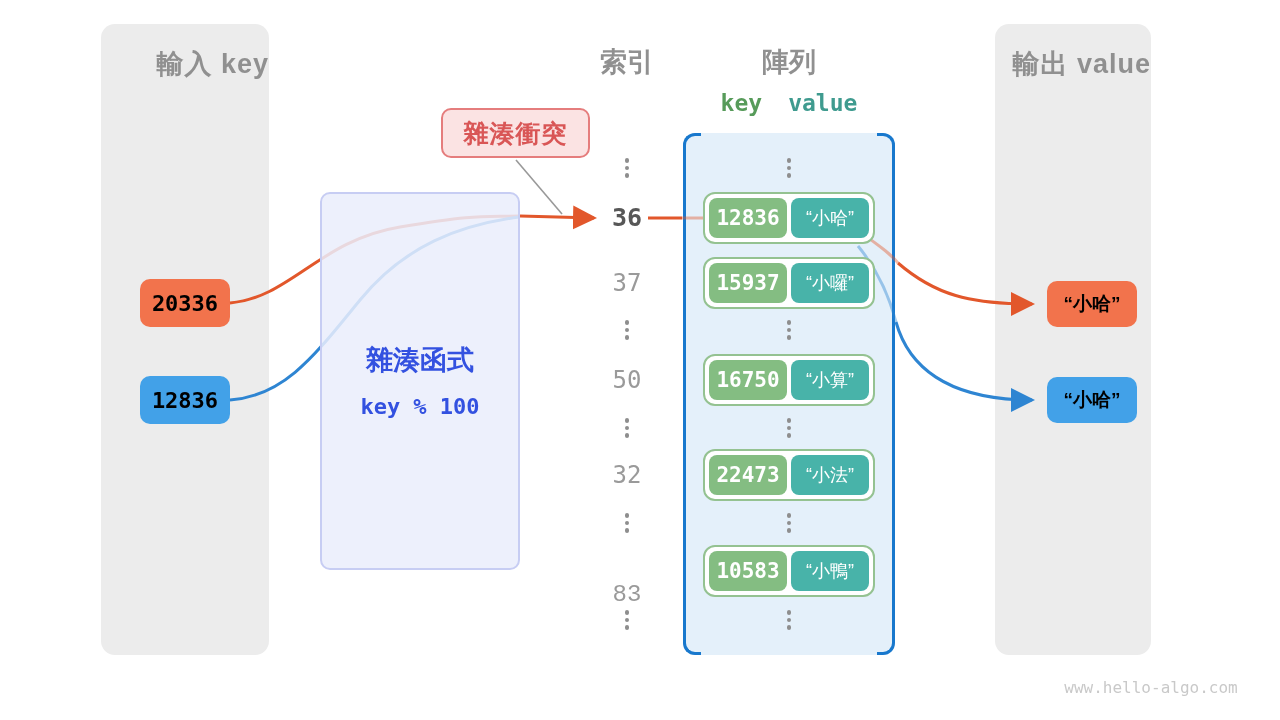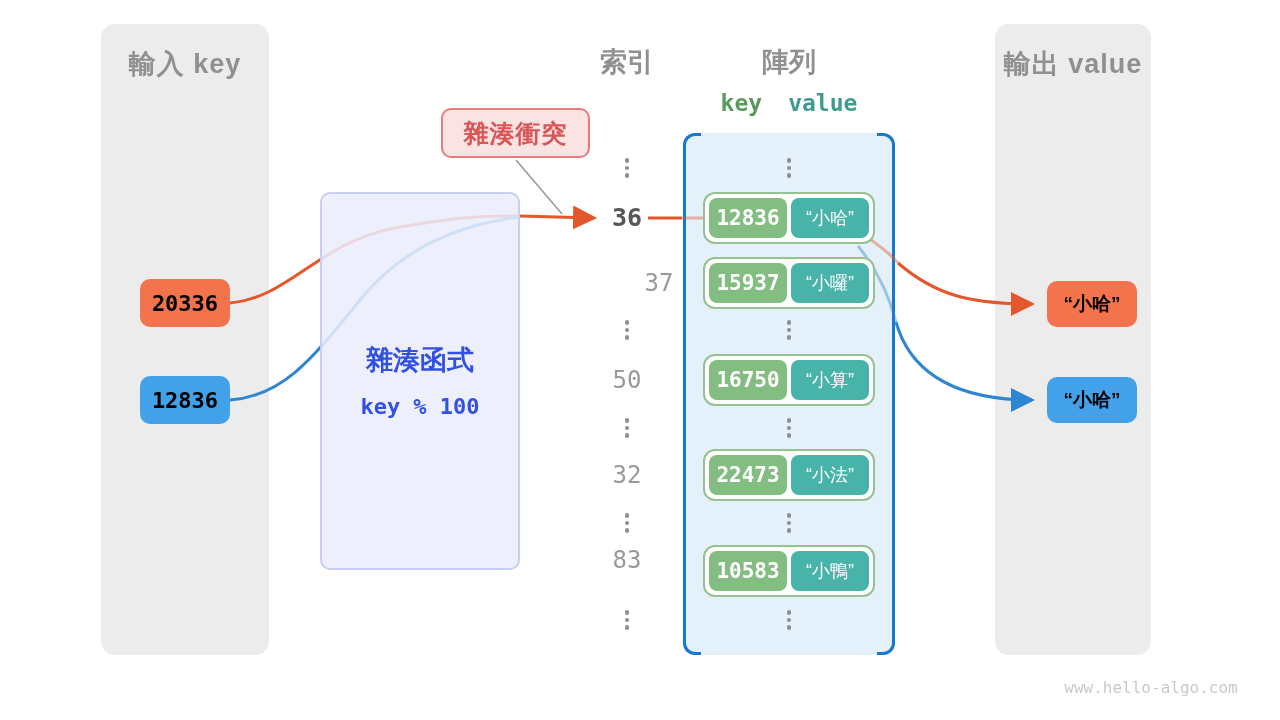--- a/index.html
+++ b/index.html
@@ -11,21 +11,21 @@
     --panel-gray:#ececec; --header-gray:#909090; --index-gray:#9a9a9a; --index-dark:#575757;
     --key-green:#579b5a; --value-teal:#3f9b8f; --watermark:#c9c9c9; --connector-gray:#999999;
   }
   html,body{margin:0;padding:0;background:#fff;}
   .stage{position:relative;width:1280px;height:720px;background:#fff;overflow:hidden;
          font-family:"Liberation Sans",sans-serif;}
   .abs{position:absolute;}
 
   
   .side-panel{background:var(--panel-gray);border-radius:14px;}
-  .panel-title{text-align:center;padding-top:22px;font-size:27px;font-weight:bold;
+  .panel-title{text-align:right;padding-top:22px;font-size:27px;font-weight:bold;
                color:var(--header-gray);letter-spacing:1px;}
 
   
   .pill{display:flex;align-items:center;justify-content:center;border-radius:10px;color:#000000;
         font-family:"DejaVu Sans Mono",monospace;font-weight:bold;font-size:22px;}
   .pill.orange{background:var(--orange);}
   .pill.blue{background:var(--blue);}
   .pill.cjk{font-family:"Liberation Sans",sans-serif;font-size:19px;}
 
   
@@ -110,21 +110,21 @@
   </div>
 
   <div class="abs z1" style="left:595px;top:156px;width:64px;display:flex;justify-content:center;">
       <span class="dots">
         <i></i>
         <i></i>
         <i></i>
       </span>
     </div>
   <div class="abs idx hot z1" style="left:595px;top:200px;">36</div>
-  <div class="abs idx z1" style="left:627px;top:265px;">37</div>
+  <div class="abs idx z1" style="left:595px;top:265px;">37</div>
   <div class="abs z1" style="left:595px;top:318px;width:64px;display:flex;justify-content:center;">
       <span class="dots">
         <i></i>
         <i></i>
         <i></i>
       </span>
     </div>
   <div class="abs idx z1" style="left:595px;top:362px;">50</div>
   <div class="abs z1" style="left:595px;top:416px;width:64px;display:flex;justify-content:center;">
       <span class="dots">
@@ -134,21 +134,21 @@
       </span>
     </div>
   <div class="abs idx z1" style="left:595px;top:457px;">32</div>
   <div class="abs z1" style="left:595px;top:511px;width:64px;display:flex;justify-content:center;">
       <span class="dots">
         <i></i>
         <i></i>
         <i></i>
       </span>
     </div>
-  <div class="abs idx z1" style="left:595px;top:542px;">83</div>
+  <div class="abs idx z1" style="left:595px;top:577px;font-family:Liberation Mono, monospace;">83</div>
   <div class="abs z1" style="left:595px;top:608px;width:64px;display:flex;justify-content:center;">
       <span class="dots">
         <i></i>
         <i></i>
         <i></i>
       </span>
     </div>
 
   <svg class="flow z2" width="1280" height="720" viewBox="0 0 1280 720">
     <defs>

